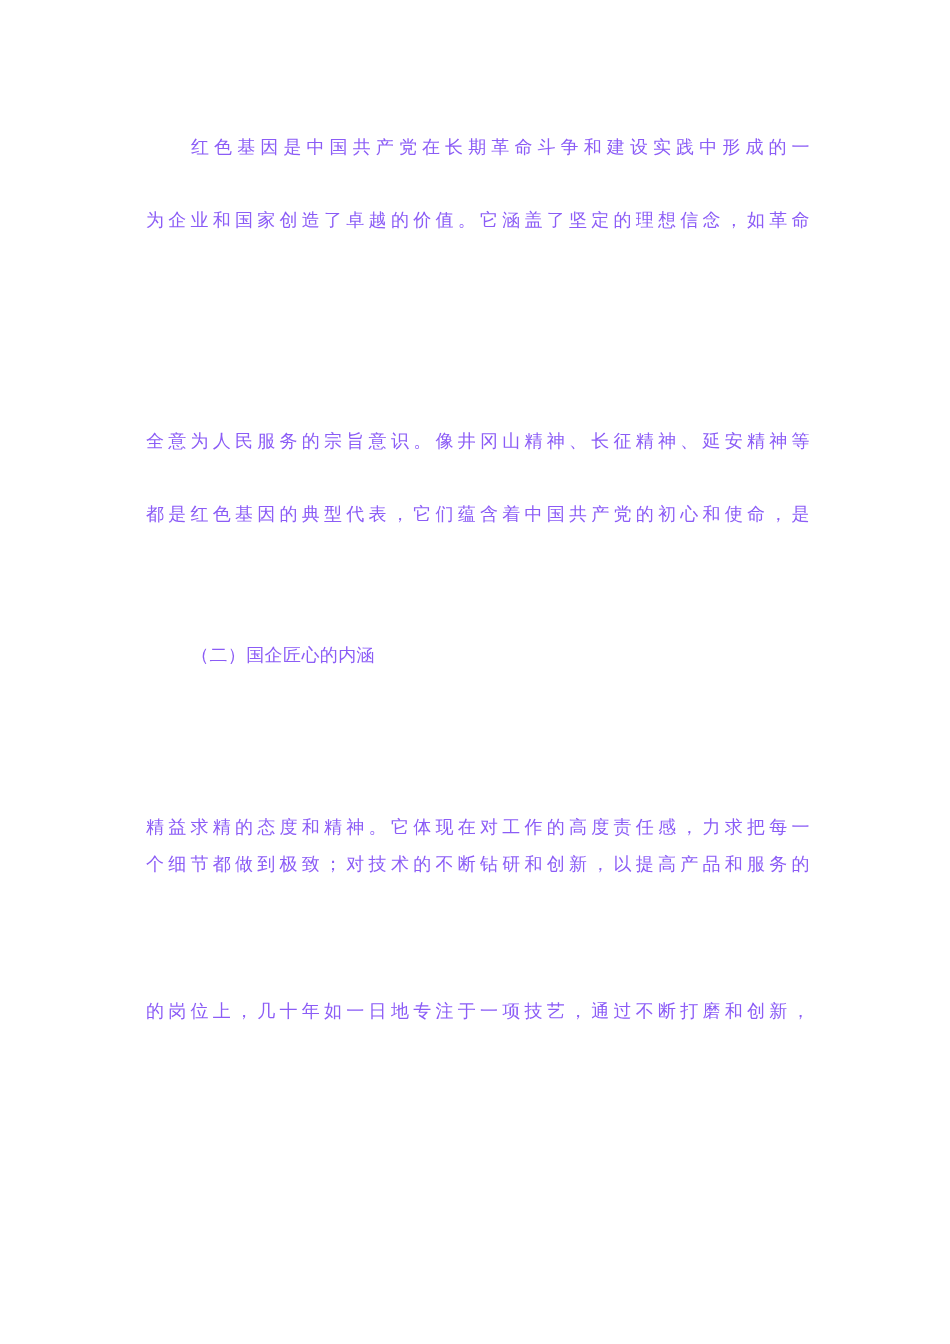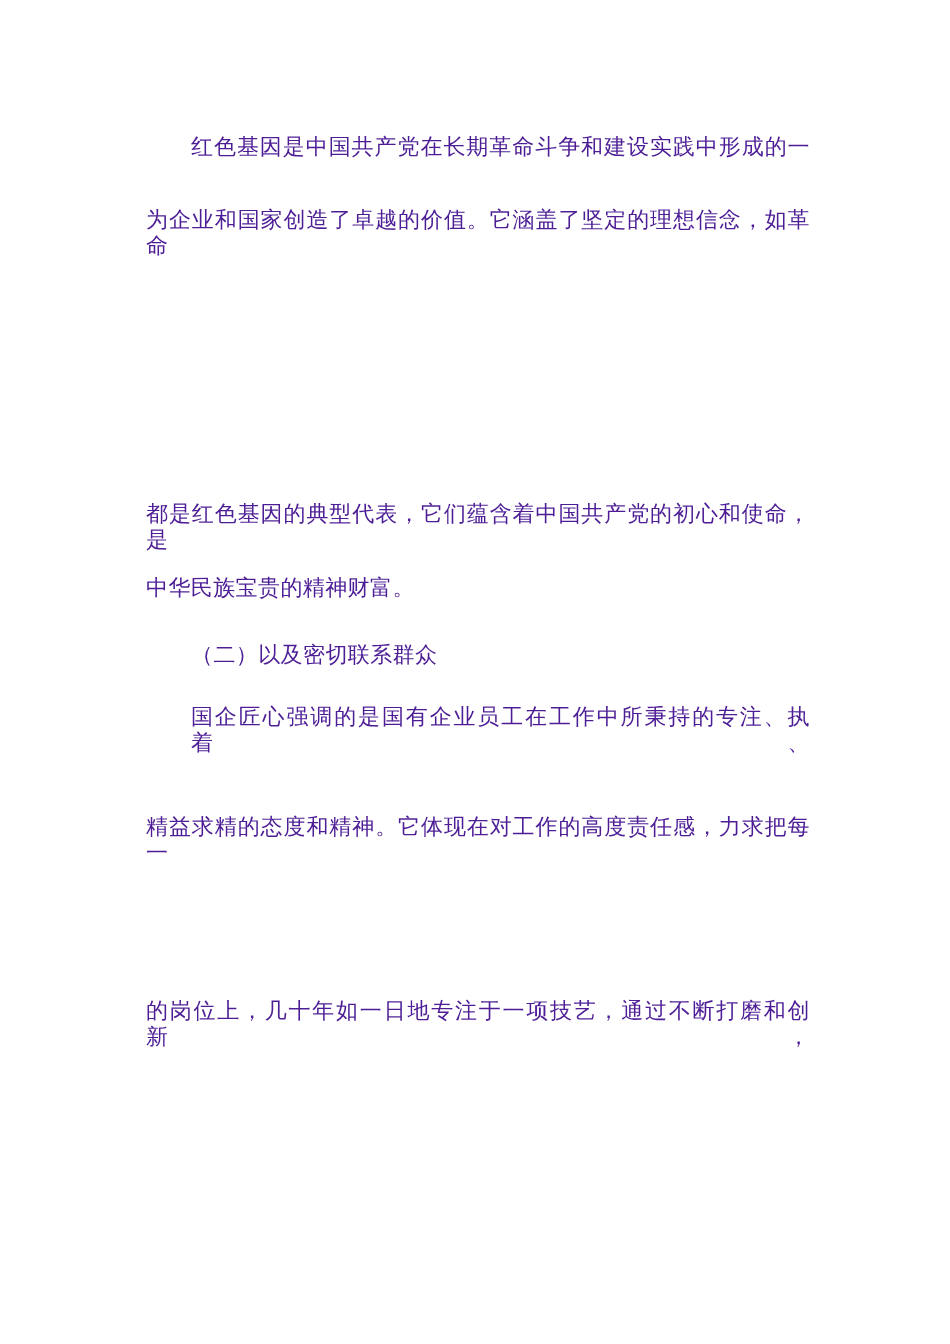--- a/index.html
+++ b/index.html
@@ -7,22 +7,22 @@
     padding: 0;
     background: #ffffff;
   }
   .page {
     position: relative;
     width: 950px;
     height: 1344px;
     background: #ffffff;
     overflow: hidden;
     font-family: "Liberation Serif", "DejaVu Serif", serif;
-    font-size: 22px;
-    color: #4c1d95;
+    font-size: 18px;
+    color: #8b5cf6;
     font-weight: 400;
   }
   .line {
     position: absolute;
     left: 146px;
     width: 664px;
     height: 30px;
     line-height: 26px;
     letter-spacing: 0.4px;
     white-space: nowrap;
@@ -43,23 +43,23 @@
     letter-spacing: 0.4px;
   }
 </style>
 </head>
 <body>
 
 <div class="page">
 
   <div class="line just indent" style="top:134px">红色基因是中国共产党在长期革命斗争和建设实践中形成的一</div>
   <div class="line just" style="top:207px">为企业和国家创造了卓越的价值。它涵盖了坚定的理想信念，如革命</div>
+  <div class="line just" style="top:428px">全意为人民服务的宗旨意识。像井冈山精神、长征精神、延安精神等</div>
   <div class="line just" style="top:501px">都是红色基因的典型代表，它们蕴含着中国共产党的初心和使命，是</div>
-  <div class="line" style="top:575px">中华民族宝贵的精神财富。</div>
 
-  <div class="line indent heading" style="top:642px">（二）以及密切联系群众</div>
+  <div class="line indent heading" style="top:642px">（二）国企匠心的内涵</div>
 
-  <div class="line just indent" style="top:704px">国企匠心强调的是国有企业员工在工作中所秉持的专注、执着、</div>
   <div class="line just" style="top:814px">精益求精的态度和精神。它体现在对工作的高度责任感，力求把每一</div>
+  <div class="line just" style="top:851px">个细节都做到极致；对技术的不断钻研和创新，以提高产品和服务的</div>
   <div class="line just" style="top:998px">的岗位上，几十年如一日地专注于一项技艺，通过不断打磨和创新，</div>
 
 
 </div>
 
 </body></html>

